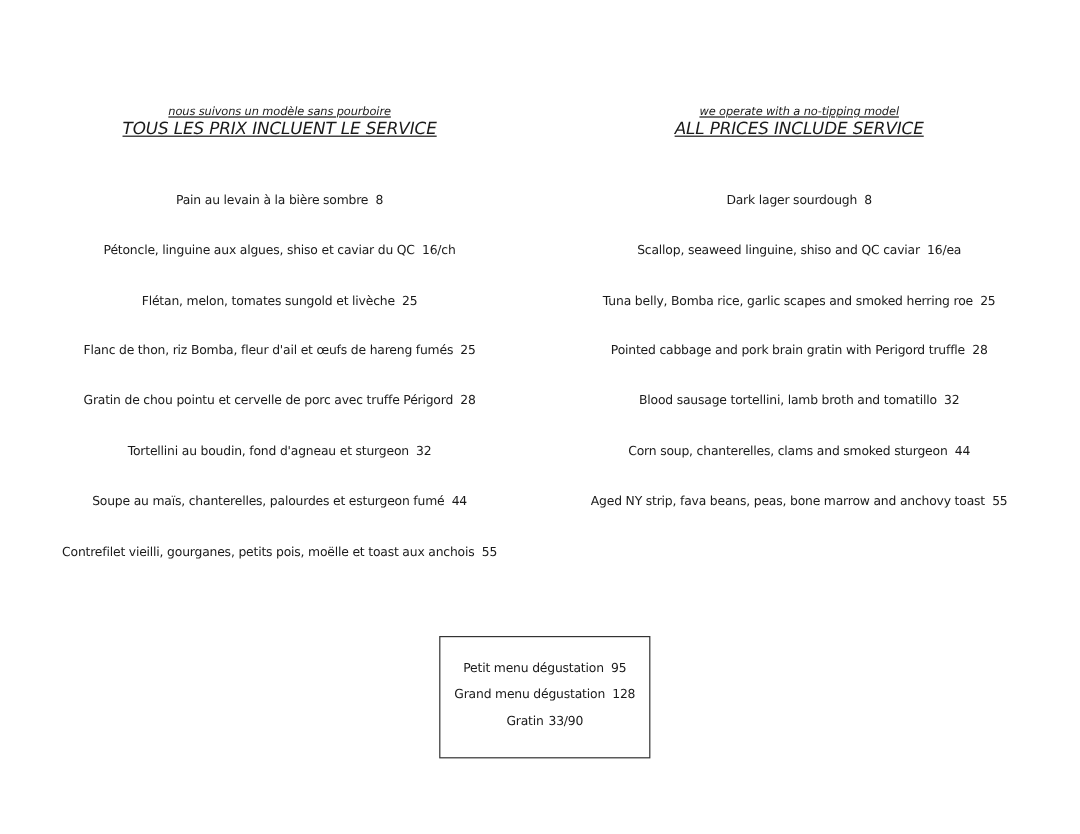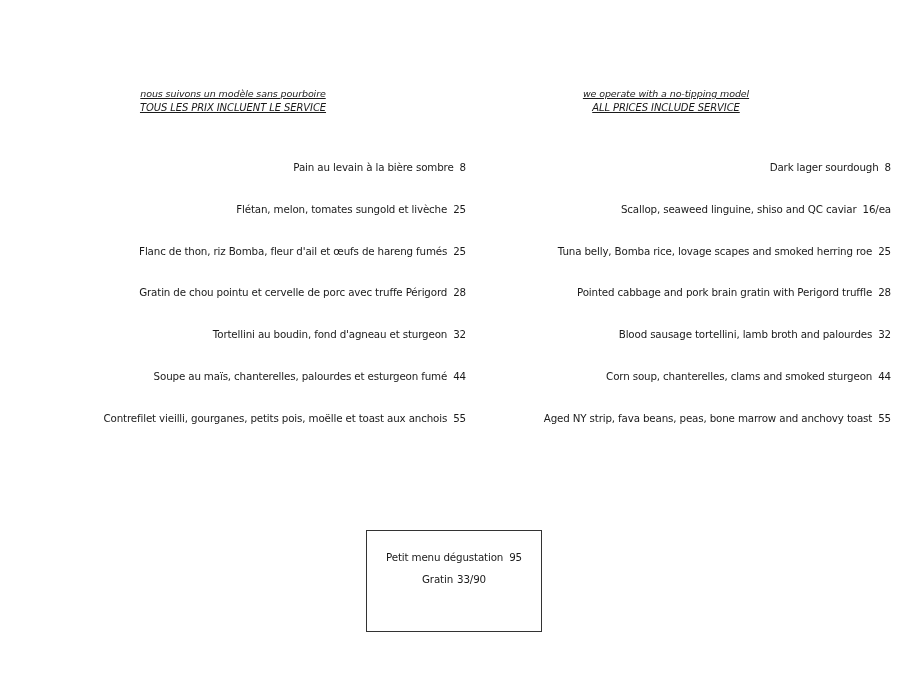--- a/index.html
+++ b/index.html
@@ -26,30 +26,29 @@
     position: absolute;
     top: 87px;
     left: 0;
     right: 0;
     font-size: 9.5px;
     line-height: 14px;
     font-style: italic;
     letter-spacing: -0.1px;
     text-decoration: underline;
   }
-  .notice .line2 { font-size: 10px; }
+  .notice .line2 { font-size: 14px; }
   .items {
     position: absolute;
     top: 159px;
     left: 0;
     right: 0;
     margin: 0;
     padding: 0;
     list-style: none;
-    text-align: right;
   }
   .items li {
     height: 41.8px;
     line-height: 16px;
     font-size: 10.3px;
     white-space: nowrap;
     letter-spacing: -0.15px;
   }
   .price { margin-left: 6px; }
   .tasting {
@@ -83,43 +82,45 @@
 </head>
 <body>
 
 <div class="col col-fr">
   <div class="notice">
     <div>nous suivons un modèle sans pourboire</div>
     <div class="line2">TOUS LES PRIX INCLUENT LE SERVICE</div>
   </div>
   <ul class="items">
     <li><span>Pain au levain à la bière sombre</span><span class="price">8</span></li>
+    <li><span>Pétoncle, linguine aux algues, shiso et caviar du QC</span><span class="price">16/ch</span></li>
     <li><span>Flétan, melon, tomates sungold et livèche</span><span class="price">25</span></li>
     <li><span>Flanc de thon, riz Bomba, fleur d'ail et œufs de hareng fumés</span><span class="price">25</span></li>
     <li><span>Gratin de chou pointu et cervelle de porc avec truffe Périgord</span><span class="price">28</span></li>
     <li><span>Tortellini au boudin, fond d'agneau et sturgeon</span><span class="price">32</span></li>
     <li><span>Soupe au maïs, chanterelles, palourdes et esturgeon fumé</span><span class="price">44</span></li>
     <li><span>Contrefilet vieilli, gourganes, petits pois, moëlle et toast aux anchois</span><span class="price">55</span></li>
   </ul>
 </div>
 
 <div class="col col-en">
   <div class="notice">
     <div>we operate with a no-tipping model</div>
     <div class="line2">ALL PRICES INCLUDE SERVICE</div>
   </div>
   <ul class="items">
     <li><span>Dark lager sourdough</span><span class="price">8</span></li>
     <li><span>Scallop, seaweed linguine, shiso and QC caviar</span><span class="price">16/ea</span></li>
-    <li><span>Tuna belly, Bomba rice, lovage scapes and smoked herring roe</span><span class="price">25</span></li>
+    <li><span>Tuna belly, Bomba rice, garlic scapes and smoked herring roe</span><span class="price">25</span></li>
     <li><span>Pointed cabbage and pork brain gratin with Perigord truffle</span><span class="price">28</span></li>
-    <li><span>Blood sausage tortellini, lamb broth and palourdes</span><span class="price">32</span></li>
+    <li><span>Blood sausage tortellini, lamb broth and tomatillo</span><span class="price">32</span></li>
     <li><span>Corn soup, chanterelles, clams and smoked sturgeon</span><span class="price">44</span></li>
     <li><span>Aged NY strip, fava beans, peas, bone marrow and anchovy toast</span><span class="price">55</span></li>
   </ul>
 </div>
 
 <div class="tasting">
   <ul>
     <li><span>Petit menu dégustation</span><span class="price">95</span></li>
+    <li><span>Grand menu dégustation</span><span class="price">128</span></li>
     <li><span>Gratin</span><span class="price" style="margin-left:4px">33/90</span></li>
   </ul>
 </div>
 
 </body></html>

